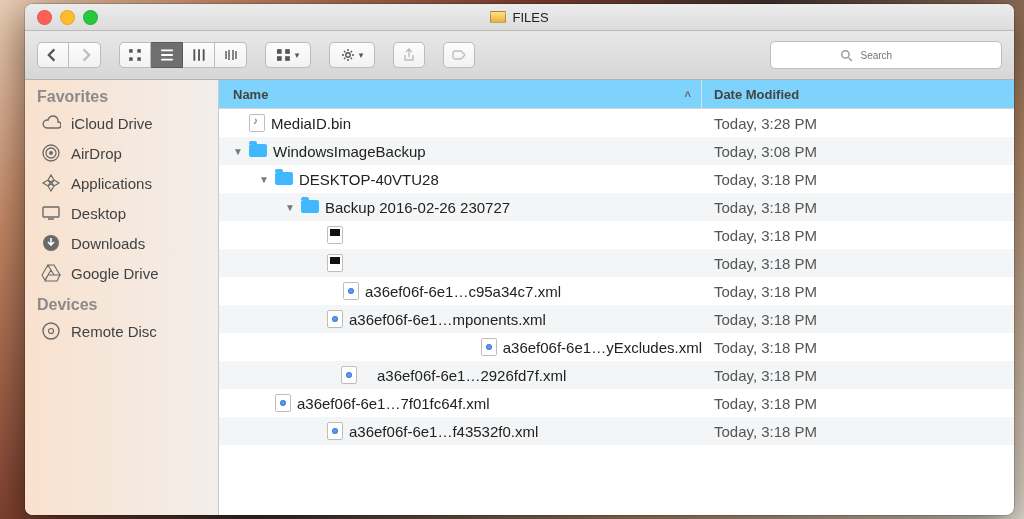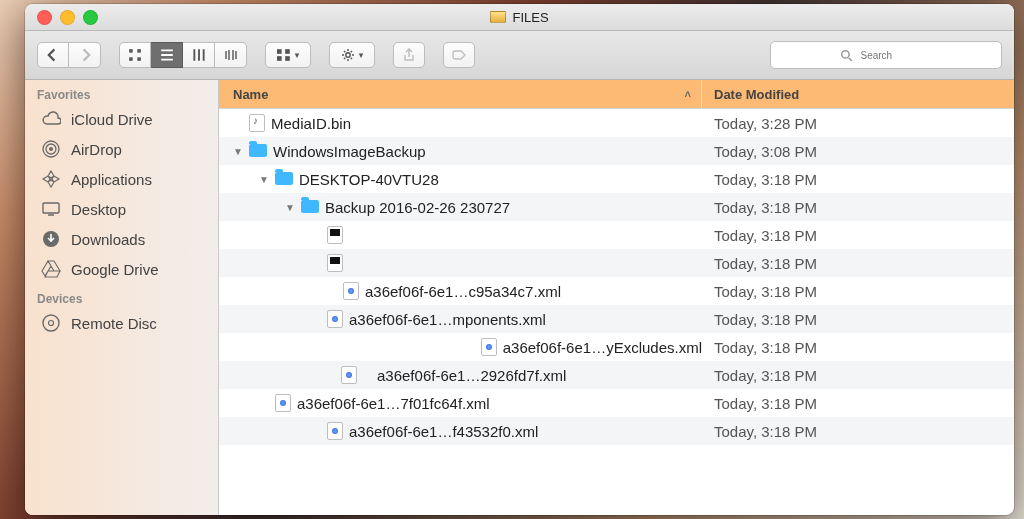--- a/index.html
+++ b/index.html
@@ -22,25 +22,25 @@
 .btn.mid{border-left:none;}
 .btn.solo{border-radius:5px;}
 .btn.active{background:#6f6f6f;color:#fff;border-color:#5a5a5a;}
 .btn.disabled{color:#bdbdbd;}
 .btn svg{width:14px;height:14px;display:block;}
 .spacer{flex:1;}
 .search{flex:0 0 230px;height:26px;background:#fff;border:1px solid #bdbdbd;border-radius:5px;display:flex;align-items:center;justify-content:center;gap:6px;color:#9a9a9a;}
 .search input{border:none;outline:none;background:transparent;width:70px;color:#555;font-size:10px;}
 .body{flex:1;display:flex;min-height:0;}
 .sidebar{width:193px;background:linear-gradient(90deg,rgba(248,222,200,.9),rgba(241,236,233,.9));border-right:1px solid #c9c9c9;overflow:hidden;}
-.side-sec{padding:8px 0 2px 12px;color:#8a8a8a;font-size:12px;font-weight:600;}
+.side-sec{padding:8px 0 2px 12px;color:#8a8a8a;font-size:16px;font-weight:600;}
 .side-item{display:flex;align-items:center;height:30px;padding-left:16px;gap:10px;color:#424242;font-size:15px;}
 .side-item .ic{width:20px;height:20px;display:flex;align-items:center;justify-content:center;color:#6a6a6a;}
 .main{flex:1;display:flex;flex-direction:column;min-width:0;}
-.col-head{height:28px;background:#fdba74;border-bottom:1px solid #d6d6d6;display:flex;align-items:center;font-size:13px;font-weight:600;color:#444;}
+.col-head{height:28px;background:#7dd3fc;border-bottom:1px solid #d6d6d6;display:flex;align-items:center;font-size:13px;font-weight:600;color:#444;}
 .cell-name{flex:1;padding-left:14px;position:relative;display:flex;align-items:center;}
 .cell-name .sort{position:absolute;right:10px;color:#666;font-size:11px;}
 .cell-date{width:300px;padding-left:12px;border-left:1px solid #e0e0e0;height:100%;display:flex;align-items:center;}
 .list{flex:1;overflow:hidden;font-size:15px;}
 .row{height:28px;display:flex;align-items:center;}
 .row:nth-child(even){background:#f4f5f6;}
 .row .n{flex:1;display:flex;align-items:center;gap:6px;min-width:0;}
 .row .d{width:300px;padding-left:12px;color:#555;}
 .disc{width:10px;text-align:center;color:#7a7a7a;font-size:10px;cursor:default;}
 .folder{width:18px;height:13px;background:#40b8ff;border-radius:2px;position:relative;top:-1px;}

